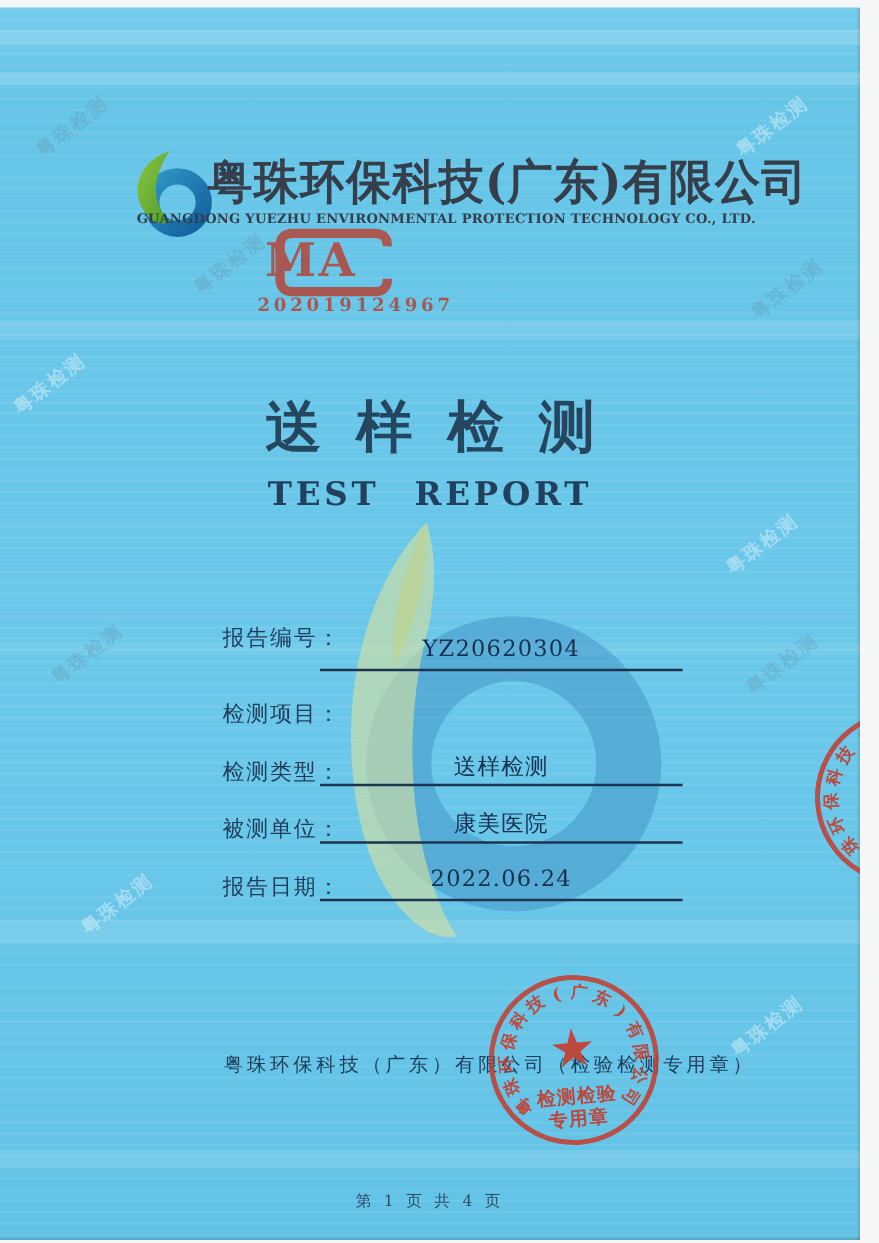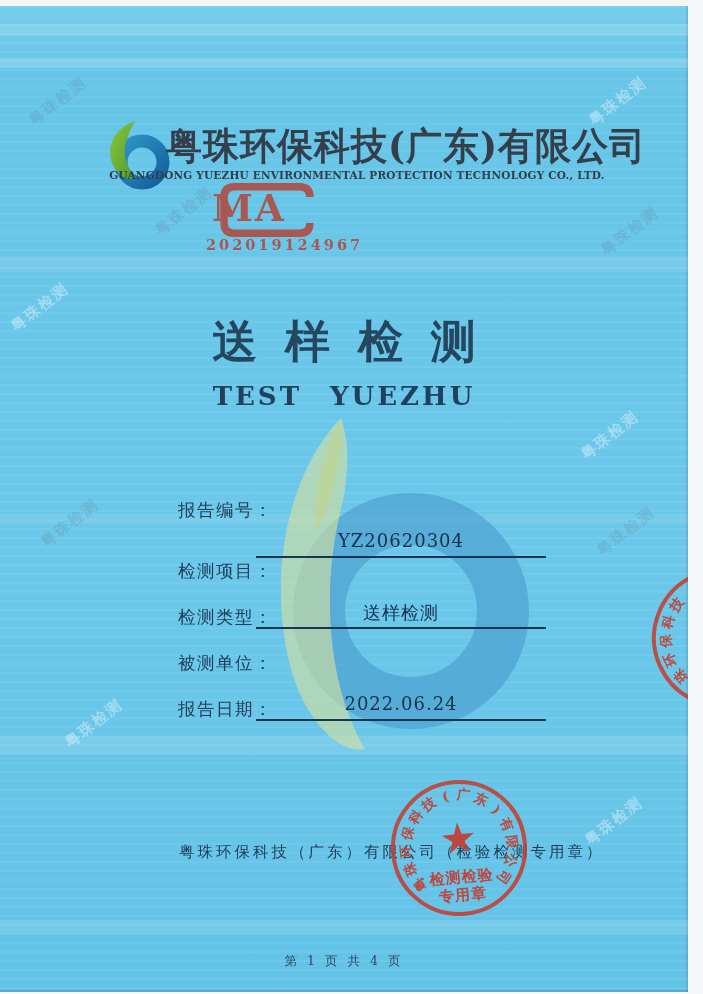--- a/index.html
+++ b/index.html
@@ -140,31 +140,32 @@
 
   <div class="cma">
     <svg width="104" height="56" viewBox="0 0 104 60">
       <path d="M98 16 Q98 5 87 5 L17 5 Q6 5 6 16 L6 44 Q6 55 17 55 L87 55 Q98 55 98 44" fill="none" stroke="#b2493d" stroke-width="8"></path>
     </svg>
     <div class="ma-letters">MA</div>
     <div class="cma-number">202019124967</div>
   </div>
 
   <div class="title-cn">送样检测</div>
-  <div class="title-en">TEST YUEZHU</div>
+  <div class="title-en">TEST REPORT</div>
 
   <div class="flabel" style="top:492px;">报告编号：</div>
-  <div class="fline" style="top:524px;">YZ20620304</div>
+  <div class="fline" style="top:503px;">YZ20620304</div>
 
   <div class="flabel" style="top:553px;">检测项目：</div>
 
   <div class="flabel" style="top:599px;">检测类型：</div>
   <div class="fline" style="top:595px;">送样检测</div>
 
   <div class="flabel" style="top:645px;">被测单位：</div>
+  <div class="fline" style="top:641px;">康美医院</div>
 
   <div class="flabel" style="top:691px;">报告日期：</div>
   <div class="fline" style="top:687px;">2022.06.24</div>
 
   <div class="seal-note">粤珠环保科技（广东）有限公司（检验检测专用章）</div>
 
   <div class="stamp stamp-main">
     <div class="ring">
         <span style="position: absolute; left: 50%; top: 50%; transform: translate(-50%, -50%) rotate(-128deg) translateY(-53px);">粤</span>
         <span style="position: absolute; left: 50%; top: 50%; transform: translate(-50%, -50%) rotate(-108.308deg) translateY(-53px);">珠</span>

